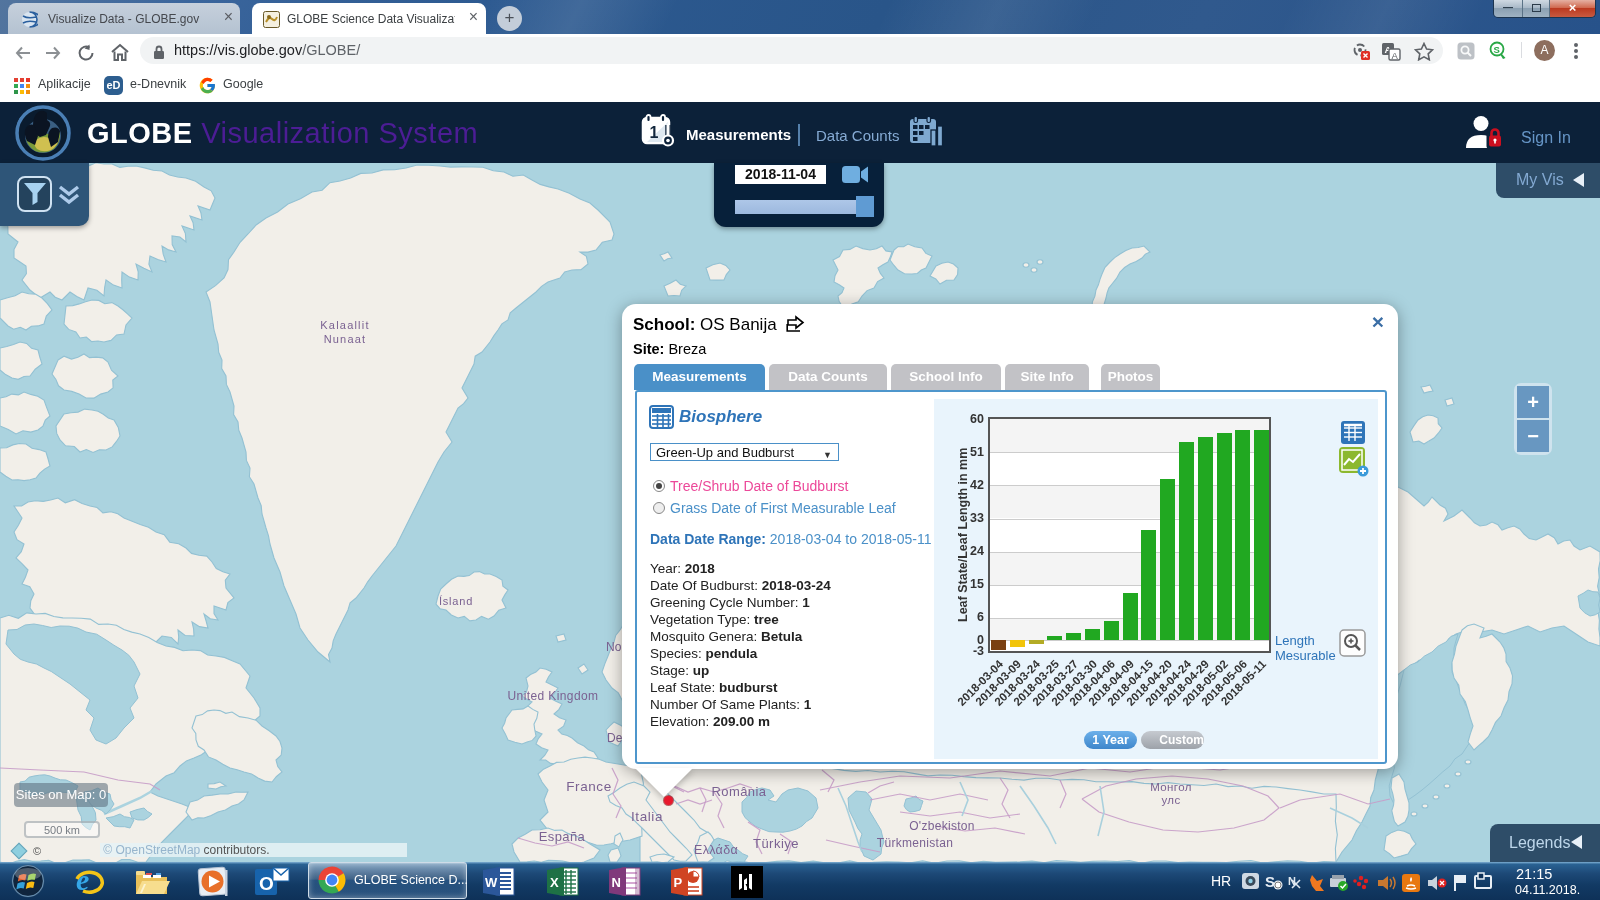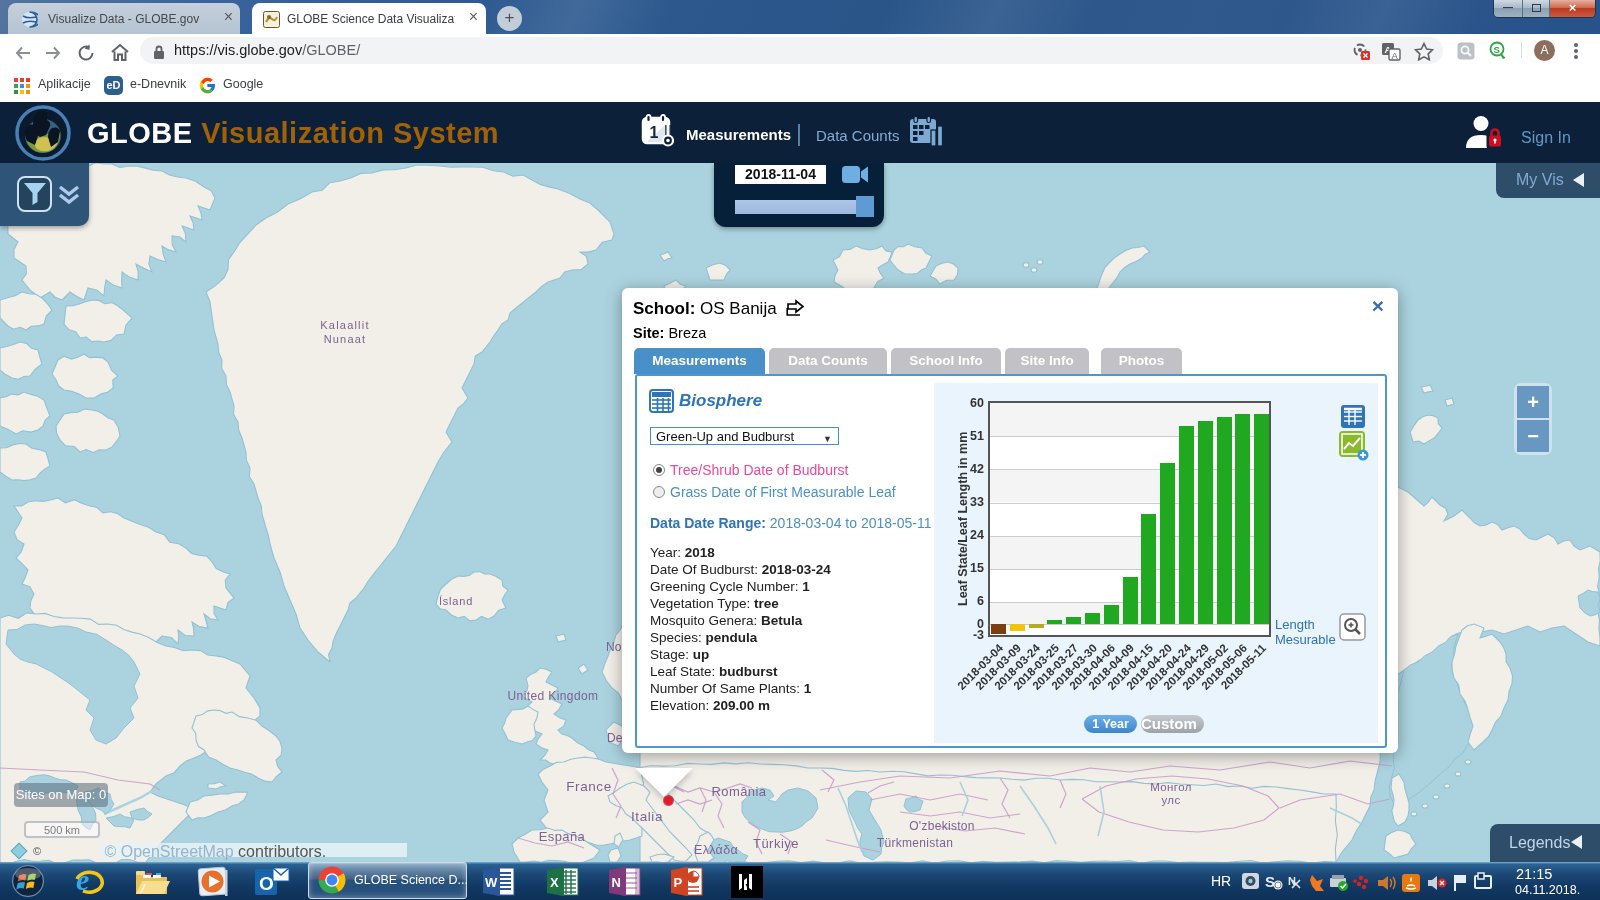--- a/index.html
+++ b/index.html
@@ -19,43 +19,43 @@
 #addrbar{position:absolute;left:0;top:34px;width:1600px;height:36px;background:#fff;}
 #urlbox{position:absolute;left:140px;top:37px;width:1303px;height:27px;border-radius:14px;background:#f1f3f4;}
 #urlbox .u{position:absolute;left:34px;top:5px;font-size:14.5px;color:#202124;}
 #urlbox .u span{color:#5f6368;}
 #bookbar{position:absolute;left:0;top:70px;width:1600px;height:32px;background:#fff;}
 .bk{position:absolute;top:77px;font-size:12.5px;color:#3c4043;}
 
 #ghead{position:absolute;left:0;top:102px;width:1600px;height:61px;background:#0c2139;}
 #glogo{position:absolute;left:16px;top:106px;width:52px;height:52px;border-radius:50%;background:#0b1d30;border:3px solid #4a7fb5;}
 #gtitle{position:absolute;left:87px;top:117px;font-size:29px;font-weight:bold;color:#fff;letter-spacing:0.5px;}
-#gtitle span{color:#a16207;font-weight:bold;}
+#gtitle span{color:#4c1d95;font-weight:normal;}
 #mease{position:absolute;left:686px;top:126px;font-size:15px;font-weight:bold;color:#fff;}
 #dcount{position:absolute;left:816px;top:127px;font-size:15px;color:#86abd4;}
 #hdiv{position:absolute;left:798px;top:124px;width:2px;height:22px;background:#5580ab;}
 #signin{position:absolute;left:1521px;top:129px;font-size:16px;color:#6695c6;}
 
 #map{position:absolute;left:0;top:163px;width:1600px;height:699px;background:#abd3df;}
 
 #filterbox{position:absolute;left:0;top:163px;width:89px;height:63px;background:#2e5578;border-radius:0 0 10px 0;box-shadow:0 2px 5px rgba(0,0,0,.35);}
 #filterbtn{position:absolute;left:17px;top:176px;width:35px;height:36px;border:2px solid #cfe2f2;border-radius:8px;background:#24435d;}
 #datebox{position:absolute;left:714px;top:163px;width:170px;height:64px;background:#07203a;border-radius:0 0 12px 12px;box-shadow:0 2px 5px rgba(0,0,0,.35);}
 #dateinput{position:absolute;left:21px;top:2px;width:91px;height:19px;background:#fff;text-align:center;font-size:14px;font-weight:bold;color:#111;line-height:19px;}
 #dslider{position:absolute;left:21px;top:37px;width:139px;height:14px;background:linear-gradient(#aec7e8,#9cb8de);}
 #dhandle{position:absolute;left:142px;top:33px;width:18px;height:21px;background:#5f9bd3;}
 #myvis{position:absolute;left:1496px;top:163px;width:104px;height:35px;background:#2e4d68;border-radius:0 0 0 8px;color:#83a9d2;font-size:16px;padding-left:20px;line-height:34px;}
 #legends{position:absolute;left:1490px;top:824px;width:110px;height:38px;background:#2e4d68;border-radius:8px 0 0 0;color:#bdd6ea;font-size:16px;padding-left:19px;line-height:38px;}
 #zoomc{position:absolute;left:1514px;top:383px;width:38px;height:72px;background:#cfe3ee;border-radius:7px;padding:3px;}
 #zoomc .zb{width:32px;height:32px;background:#6897c1;color:#fff;text-align:center;font-weight:bold;font-size:20px;line-height:32px;}
 #sitecount{position:absolute;left:14px;top:783px;width:94px;height:24px;background:rgba(90,105,120,.55);border-radius:4px;color:#fff;font-size:13px;text-align:center;line-height:24px;}
 #scalebar{position:absolute;left:24px;top:821px;width:76px;height:17px;background:rgba(255,255,255,.45);border:2px solid rgba(120,130,140,.45);border-radius:4px;color:#777d84;font-size:11px;text-align:center;line-height:14px;}
-#attrib{position:absolute;left:100px;top:843px;width:307px;height:14px;background:rgba(230,242,246,.85);font-size:16px;color:#555;}
-
-#popup{position:absolute;left:622px;top:288px;width:776px;height:465px;background:#fff;border-radius:6px;box-shadow:0 3px 16px rgba(0,0,0,.35);}
+#attrib{position:absolute;left:100px;top:843px;width:307px;height:14px;background:rgba(230,242,246,.85);font-size:12px;color:#555;}
+
+#popup{position:absolute;left:622px;top:304px;width:776px;height:465px;background:#fff;border-radius:14px;box-shadow:0 3px 16px rgba(0,0,0,.35);}
 #ptail{position:absolute;left:635px;top:768px;width:0;height:0;border-left:29px solid transparent;border-right:29px solid transparent;border-top:29px solid #fff;filter:drop-shadow(0 3px 3px rgba(0,0,0,.22));}
 #marker{position:absolute;left:664px;top:796px;width:9px;height:9px;border-radius:50%;background:#e8192d;border:none;box-shadow:0 0 0 1px rgba(150,0,10,.6);}
 .ptabs{position:absolute;top:60px;height:26px;border-radius:5px 5px 0 0;color:#fff;font-weight:bold;font-size:13.5px;text-align:center;line-height:26px;background:#c2c2c6;}
 #pcontent{position:absolute;left:13px;top:86px;width:752px;height:374px;border:2px solid #4e96cc;border-radius:3px;background:#fff;}
 #bluezone{position:absolute;left:312px;top:95px;width:444px;height:360px;background:#e9f4fc;}
 .kv{position:absolute;left:28px;font-size:13.5px;color:#222;}
 .kv b{font-weight:bold;}
 
 #plot{position:absolute;left:366px;top:113px;width:283px;height:236px;border:2px solid #555;background:#fff;}
 .bar{position:absolute;}
@@ -216,21 +216,21 @@
 <svg width="19" height="17" viewBox="0 0 19 17" style="vertical-align:-2px;margin-left:5px">
         <path d="M2,6 L10,6 L10,3 L17,8.5 L10,14 L10,11 L2,11 Z" fill="none" stroke="#000" stroke-width="1.6" transform="translate(0,-1)"></path>
         <path d="M1.2,9 L1.2,16 L14,16" fill="none" stroke="#000" stroke-width="1.6"></path>
       </svg></div>
 <div style="position:absolute;left:11px;top:37px;font-size:14.5px;color:#000"><b>Site:</b> Breza</div>
 <div style="position:absolute;right:14px;top:6px;font-size:21px;font-weight:bold;color:#3b6ea5">×</div>
 <div class="ptabs" style="left:12px;width:131px;background:#4a90c8">Measurements</div>
 <div class="ptabs" style="left:147px;width:118px">Data Counts</div>
 <div class="ptabs" style="left:269px;width:110px">School Info</div>
 <div class="ptabs" style="left:383px;width:84px">Site Info</div>
-<div class="ptabs" style="left:479px;width:81px">Photos</div>
+<div class="ptabs" style="left:479px;width:59px">Photos</div>
 <div id="pcontent"></div>
 <div id="bluezone"></div>
 <svg width="25" height="24" viewBox="0 0 25 24" style="position:absolute;left:27px;top:101px">
       <rect x="1" y="1" width="23" height="22" rx="3" fill="#fff" stroke="#2e74b8" stroke-width="2"></rect>
       <rect x="3" y="3" width="19" height="5" fill="#2e74b8"></rect>
       <g stroke="#2e74b8" stroke-width="1.6">
         <line x1="3" y1="11" x2="22" y2="11"></line>
         <line x1="3" y1="15" x2="22" y2="15"></line>
         <line x1="3" y1="19" x2="22" y2="19"></line>
         <line x1="8.5" y1="9" x2="8.5" y2="22"></line>
@@ -320,21 +320,21 @@
       <path d="M26,23 L26,29 M23,26 L29,26" stroke="#fff" stroke-width="1.8"></path>
     </svg>
 <svg width="27" height="28" viewBox="0 0 27 28" style="position:absolute;left:717px;top:325px">
       <rect x="1" y="1" width="25" height="26" rx="4" fill="#fdfdfd" stroke="#999" stroke-width="1.5"></rect>
       <circle cx="12" cy="12" r="6" fill="none" stroke="#555" stroke-width="2"></circle>
       <line x1="16.5" y1="16.5" x2="21" y2="21" stroke="#555" stroke-width="2.5"></line>
       <line x1="12" y1="9.5" x2="12" y2="14.5" stroke="#555" stroke-width="1.6"></line>
       <line x1="9.5" y1="12" x2="14.5" y2="12" stroke="#555" stroke-width="1.6"></line>
     </svg>
 <div style="position:absolute;left:462px;top:427px;width:53px;height:18px;border-radius:9px;background:linear-gradient(#6cb0ea,#3e86cb);color:#fff;font-size:12.5px;font-weight:bold;text-align:center;line-height:18px">1 Year</div>
-<div style="position:absolute;left:519px;top:427px;width:63px;height:18px;border-radius:9px;background:linear-gradient(#c6cad0,#9da2a9);color:#fff;font-size:15px;font-weight:bold;text-align:left;line-height:18px">Custom</div>
+<div style="position:absolute;left:519px;top:427px;width:63px;height:18px;border-radius:9px;background:linear-gradient(#c6cad0,#9da2a9);color:#fff;font-size:12px;font-weight:bold;text-align:right;line-height:18px">Custom</div>
 </div>
 <div id="ptail"></div>
 <div id="marker"></div>
 <div id="filterbox"></div>
 <div id="filterbtn"></div>
 <div id="datebox">
   <div id="dateinput">2018-11-04</div>
   <div id="dslider"></div>
   <div id="dhandle"></div>
 </div>

